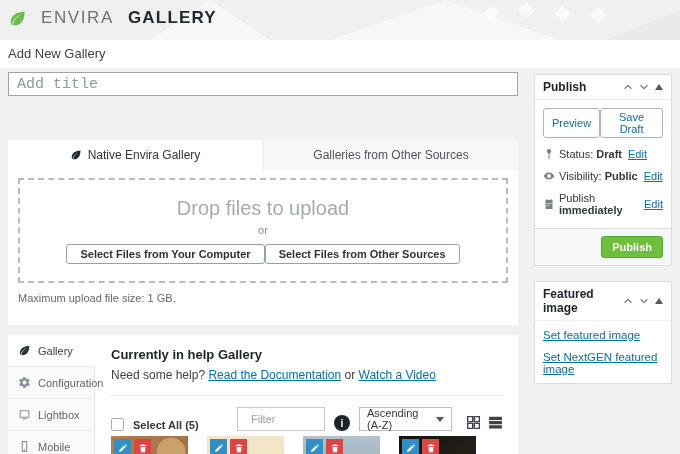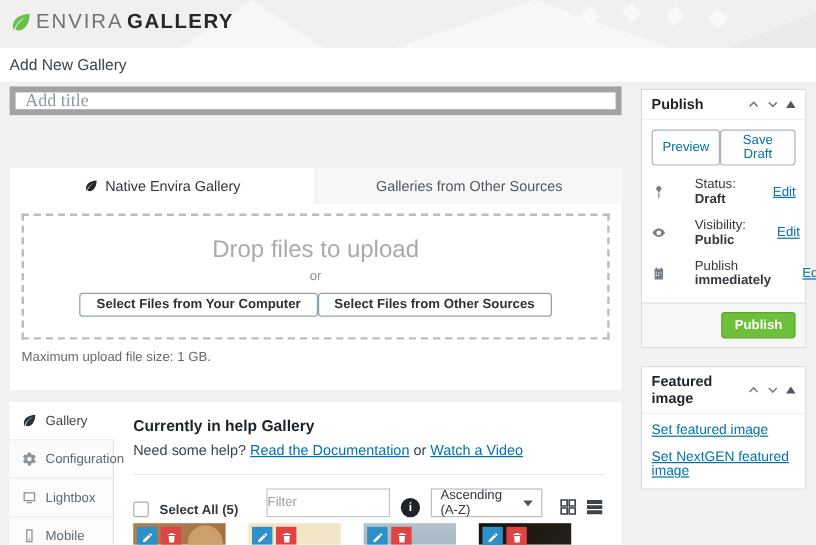--- a/index.html
+++ b/index.html
@@ -2,35 +2,35 @@
 <html><head>
 <meta charset="utf-8">
 <style>
   * { margin:0; padding:0; box-sizing:border-box; }
   html,body { background:#f1f1f1; }
   body { font-family:"Liberation Sans","DejaVu Sans",sans-serif; }
   .screen { position:relative; width:680px; height:454px; overflow:hidden; background:#f1f1f1; }
 
   
   .topbar { position:absolute; left:0; top:0; width:680px; height:40px; background:#f0f0f1; overflow:hidden; }
-  .logo { position:absolute; left:8px; top:8px; display:flex; align-items:center; gap:3px; }
+  .logo { position:absolute; left:8px; top:8px; display:flex; align-items:center; gap:14px; }
   .logo svg { width:19px; height:19px; }
   .logo .lt { font-size:17px; font-weight:300; letter-spacing:1.6px; color:#6e7378; }
   .logo .bd { font-size:17px; font-weight:700; letter-spacing:1.2px; color:#23282d; }
   .wm-d { position:absolute; width:13px; height:13px; transform:rotate(45deg); background:rgba(255,255,255,.6); border:1px solid rgba(0,0,0,.025); }
   .wm-t { position:absolute; background:rgba(0,0,0,.025); }
   .wm-l { position:absolute; background:rgba(255,255,255,.45); }
 
   
   .titlebar { position:absolute; left:0; top:40px; width:680px; height:28px; background:#fff;padding-left:24px; }
   .titlebar .pt { position:absolute; left:8px; top:0; line-height:28px; font-size:13px; color:#3c434a; }
 
   
   .main { position:absolute; left:8px; top:72px; width:510px; }
-  .title-input { width:100%; height:24px; border:5px solid #a3a3a3; background:#fff; padding:0 8px; font-size:15px; color:#2c3338; font-family:Liberation Serif, serif; }
+  .title-input { width:100%; height:24px; border:1px solid #a3a3a3; background:#fff; padding:0 8px; font-size:15px; color:#2c3338; font-family:Liberation Mono, monospace; }
   .title-input::placeholder { color:#8f98a0; opacity:1; }
 
   .tabs { display:flex; margin-top:44px;justify-content:flex-end; }
   .tab { flex:1; height:30px; display:flex; align-items:center; justify-content:center; gap:6px; font-size:12px; cursor:pointer; }
   .tab.active { background:#fff; color:#32373c; }
   .tab.inactive { background:#f7f7f7; color:#50575e; margin-left:2px; }
   .tab svg { width:12px; height:12px; }
 
   .upload-panel { background:#fff; height:155px; padding:8px 10px 0 10px; }
   .dropzone { height:105px; border:2px dashed #b9bdc2; display:flex; flex-direction:column; align-items:center; justify-content:center; }
@@ -48,21 +48,21 @@
   .g-nav-item.active { background:#fff; color:#3c434a; margin-right:-1px; }
   .g-content { flex:1; padding:12px 14px 0 16px; }
   .g-head { font-size:13px; font-weight:700; color:#1d2327; }
   .g-help { font-size:12px; color:#3c434a; margin-top:6px; }
   a.lnk { color:#0073aa; text-decoration:underline; cursor:pointer; }
   .g-hr { border:0; border-top:1px solid #ececec; margin-top:13px; }
   .controls { display:flex; align-items:flex-end; margin-top:9px; height:26px; }
   .chk { width:13px; height:13px; background:#fff; border:1px solid #a5adb5; border-radius:2px; cursor:pointer; }
   .sel-all { font-size:11px; font-weight:700; color:#32373c; margin-left:9px; }
   .spacer { flex:1; }
-  .filter-input { width:103px; height:24px; border:1px solid #c3c8cd; padding:0 0; font-size:11px; color:#2c3338; font-family:inherit; margin-right:9px; }
+  .filter-input { width:88px; height:24px; border:1px solid #c3c8cd; padding:0 13px; font-size:11px; color:#2c3338; font-family:inherit; margin-right:9px; }
   .filter-input::placeholder { color:#9aa0a6; opacity:1; }
   .fake-select { height:24px; background:#fff; border:1px solid #b9bec3; display:flex; align-items:center; justify-content:space-between; padding:0 7px; font-size:11px; color:#32373c; cursor:pointer; }
   .fs-sort { width:64px; margin-right:9px; }
   .fs-order { width:93px; margin-right:8px; }
   .caret { width:0; height:0; border-left:4px solid transparent; border-right:4px solid transparent; border-top:5px solid #50575e; }
   .info-dot { width:16px; height:16px; border-radius:50%; background:#1d2327; color:#fff; font-size:10px; font-weight:700; display:flex; align-items:center; justify-content:center; margin-right:9px; cursor:pointer; }
   .view-icon { width:18px; height:18px; margin-left:4px; cursor:pointer; display:flex; align-items:center; justify-content:center; }
 
   .thumbs { display:flex; gap:19px; margin-top:5px; }
   .thumb { position:relative; width:77px; height:58px; background:#ccc; }
@@ -76,21 +76,21 @@
   .side { position:absolute; left:534px; top:74px; width:138px; }
   .box { background:#fff; border:1px solid #dcdcde; }
   .box-head { display:flex; align-items:center; padding:5px 8px; border-bottom:1px solid #f0f0f1; }
   .box-title { font-size:12px; font-weight:600; color:#1d2327; flex:1; }
   .box-head .hico { margin-left:6px; color:#787f86; cursor:pointer; display:flex; }
   .box-head .hico svg { width:10px; height:10px; }
   .tri-up { width:0; height:0; border-left:4px solid transparent; border-right:4px solid transparent; border-bottom:6px solid #50575e; }
   .box-body { padding:8px; }
   .pub-btn-row { display:flex; justify-content:space-between; }
   .wp-btn { background:#fff; border:1px solid #aab4be; border-radius:3px; color:#0073aa; font-size:11px; padding:2px 8px; cursor:pointer; font-family:inherit; }
-  .pub-row { display:flex; align-items:center; gap:24px; margin-top:10px; font-size:11px; color:#32373c; }
+  .pub-row { display:flex; align-items:center; gap:4px; margin-top:10px; font-size:11px; color:#32373c; }
   .pub-row svg { width:12px; height:12px; flex:none; }
   .pub-row b { font-weight:700; }
   .edit-lnk { color:#0073aa; text-decoration:underline; font-size:11px; cursor:pointer; margin-left:2px;text-align:right; }
   .box-foot { margin-top:4px; background:#f6f7f7; border-top:1px solid #e0e0e1; padding:7px 8px; display:flex; justify-content:flex-end; }
   .publish-btn { background:#6ebf3c; border:1px solid #5aa82c; border-radius:3px; color:#fff; font-size:11px; font-weight:700; padding:4px 10px; cursor:pointer; font-family:inherit; }
   .feat-box { margin-top:15px; }
   .feat-lnk { display:block; font-size:11.5px; color:#0073aa; text-decoration:underline; cursor:pointer; }
   .feat-lnk + .feat-lnk { margin-top:10px; }
 </style>
 </head>

